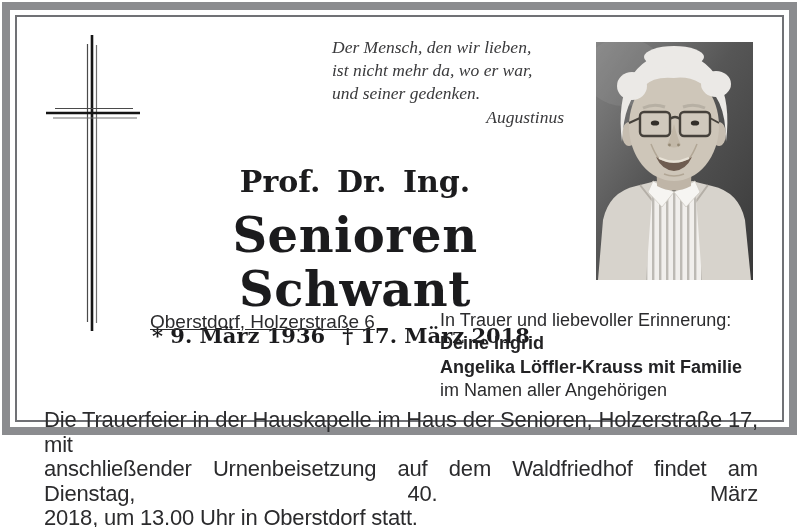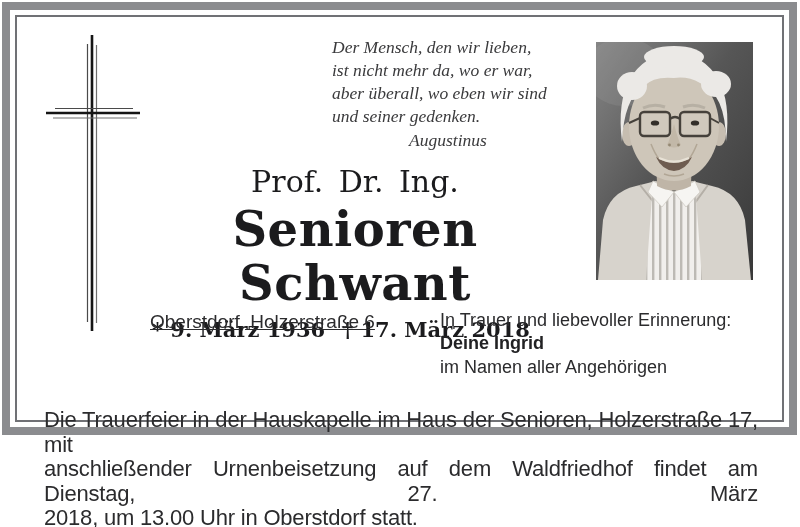--- a/index.html
+++ b/index.html
@@ -25,37 +25,37 @@
   .cross { position: absolute; left: 40px; top: 32px; width: 106px; height: 302px; }
 
   
   .quote {
     position: absolute; left: 332px; top: 36px; width: 234px;
     font-family: "Liberation Serif", serif;
     font-style: italic;
     font-size: 17.5px; line-height: 23px;
     color: #3a3a3c;
   }
-  .quote-attr { text-align: center; padding-right: 2px; margin-top: 1px; }
+  .quote-attr { text-align: right; padding-right: 2px; margin-top: 1px; }
 
   
   .photo {
     position: absolute; left: 596px; top: 42px; width: 157px; height: 238px;
     overflow: hidden;
   }
 
   
   .heading {
     position: absolute; left: 140px; top: 165px; width: 430px;
     text-align: center; color: #1b1b1d;
     font-family: "DejaVu Serif", "Liberation Serif", serif;
   }
   .deceased-title {
-    font-size: 30px; line-height: 34px; font-weight: 400;
-    word-spacing: 6px; margin-bottom: 3px;
+    font-size: 30px; line-height: 34px; font-weight: 700;
+    word-spacing: 6px; margin-bottom: 9px;
   }
   .deceased-name {
     font-size: 48px; line-height: 54px; font-weight: 700;
     word-spacing: 14px; letter-spacing: 0.5px;
   }
   .dates {
     margin-top: 7px; font-size: 21px; font-weight: 700;
     transform: translateX(-14px);
   }
   .dates .birth { margin-right: 17px; }
@@ -95,21 +95,20 @@
     <line x1="56.5" y1="13" x2="56.5" y2="291" stroke="#6e6e6e" stroke-width="1.2"></line>
 
     <line x1="6" y1="81" x2="100" y2="81" stroke="#151515" stroke-width="2.6"></line>
     <line x1="15" y1="76.5" x2="93" y2="76.5" stroke="#4a4a4a" stroke-width="1.2"></line>
     <line x1="13" y1="86" x2="97" y2="86" stroke="#6e6e6e" stroke-width="1.2"></line>
   </svg>
 
   <div class="quote">
     <div>Der Mensch, den wir lieben,</div>
     <div>ist nicht mehr da, wo er war,</div>
-    <div>aber überall, wo eben wir sind</div>
     <div>und seiner gedenken.</div>
     <div class="quote-attr">Augustinus</div>
   </div>
 
   <div class="photo">
     <svg viewBox="0 0 157 238" width="157" height="238" xmlns="http://www.w3.org/2000/svg">
       <defs>
         <linearGradient id="pbg" x1="0" y1="0" x2="1" y2="1">
           <stop offset="0" stop-color="#868686"></stop>
           <stop offset="0.45" stop-color="#565656"></stop>
@@ -175,22 +174,23 @@
     <div class="dates">
       <span class="birth">* 9. März 1936</span><span class="death">† 17. März 2018</span>
     </div>
   </div>
 
   <div class="address">Oberstdorf, Holzerstraße 6</div>
 
   <div class="mourning">
     <div>In Trauer und liebevoller Erinnerung:</div>
     <div class="bold">Deine Ingrid</div>
+    <div class="bold">Angelika Löffler-Krauss mit Familie</div>
     <div>im Namen aller Angehörigen</div>
   </div>
 
   <div class="notice">
     <div class="jline">Die Trauerfeier in der Hauskapelle im Haus der Senioren, Holzerstraße 17, mit</div>
-    <div class="jline">anschließender Urnenbeisetzung auf dem Waldfriedhof findet am Dienstag, 27. März</div>
+    <div class="jline">anschließender Urnenbeisetzung auf dem Waldfriedhof findet am Dienstag, 40. März</div>
     <div class="lline">2018, um 13.00 Uhr in Oberstdorf statt.</div>
   </div>
 
 </div>
 
 </body></html>

